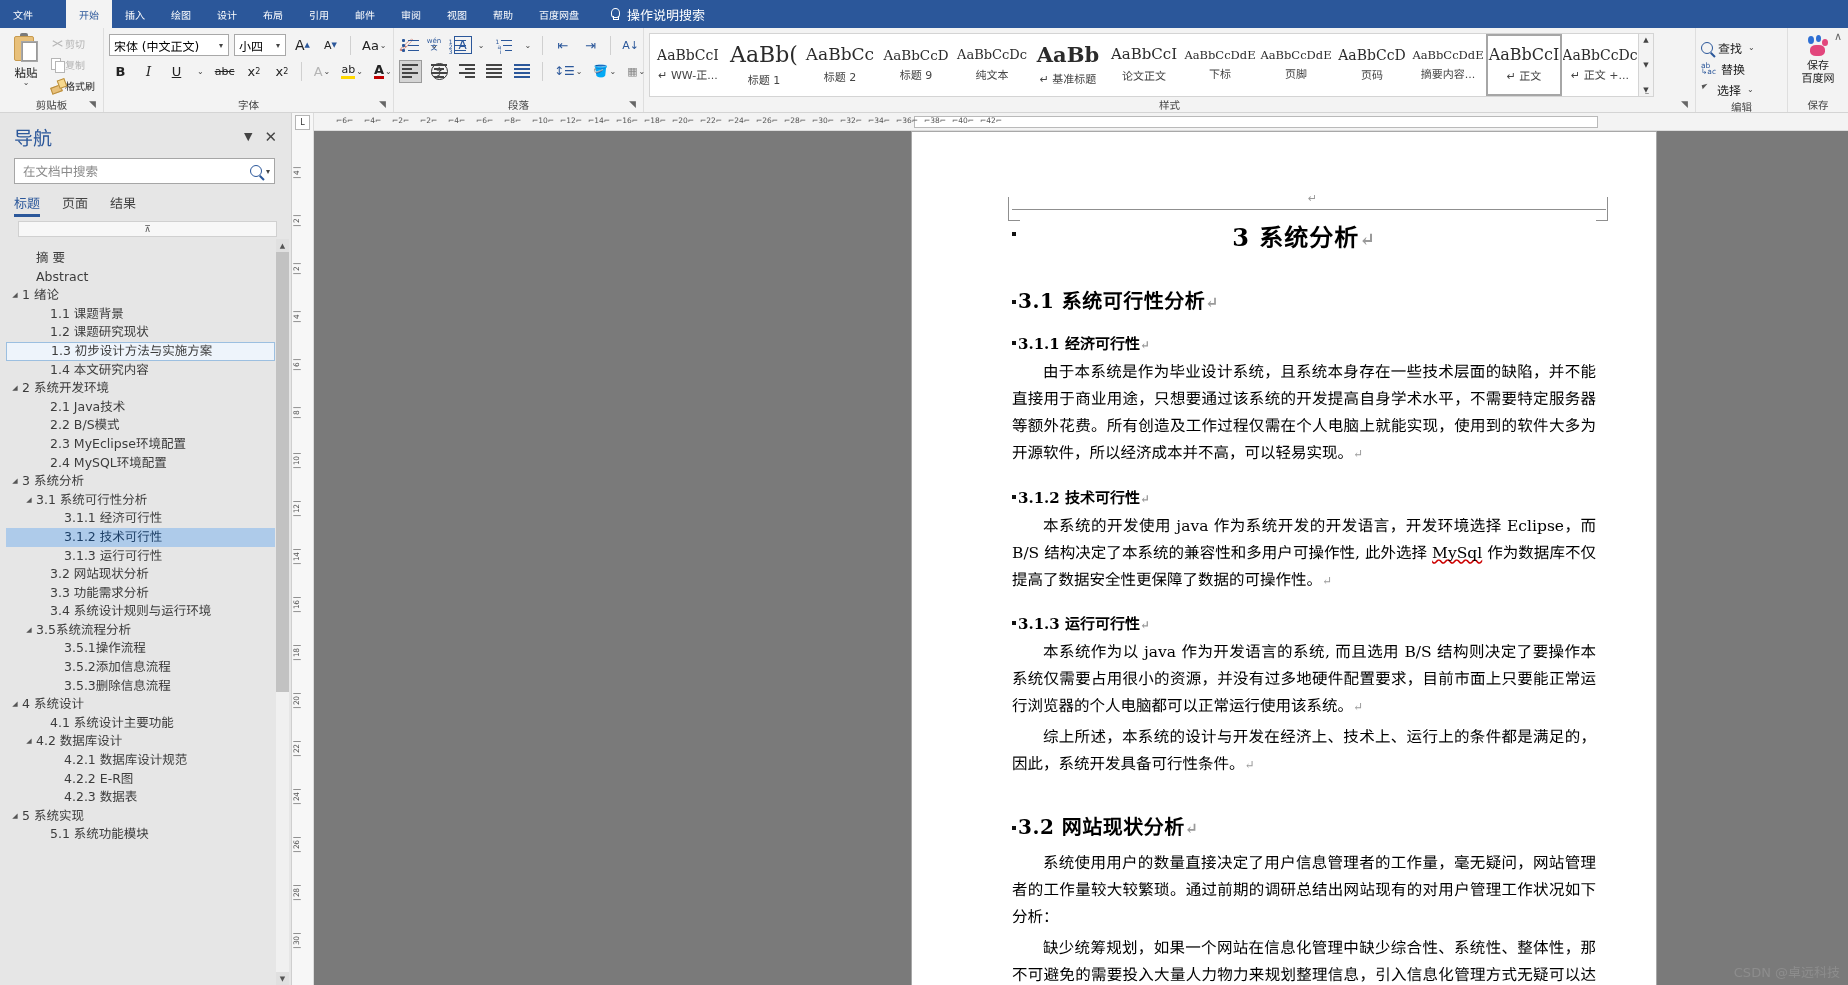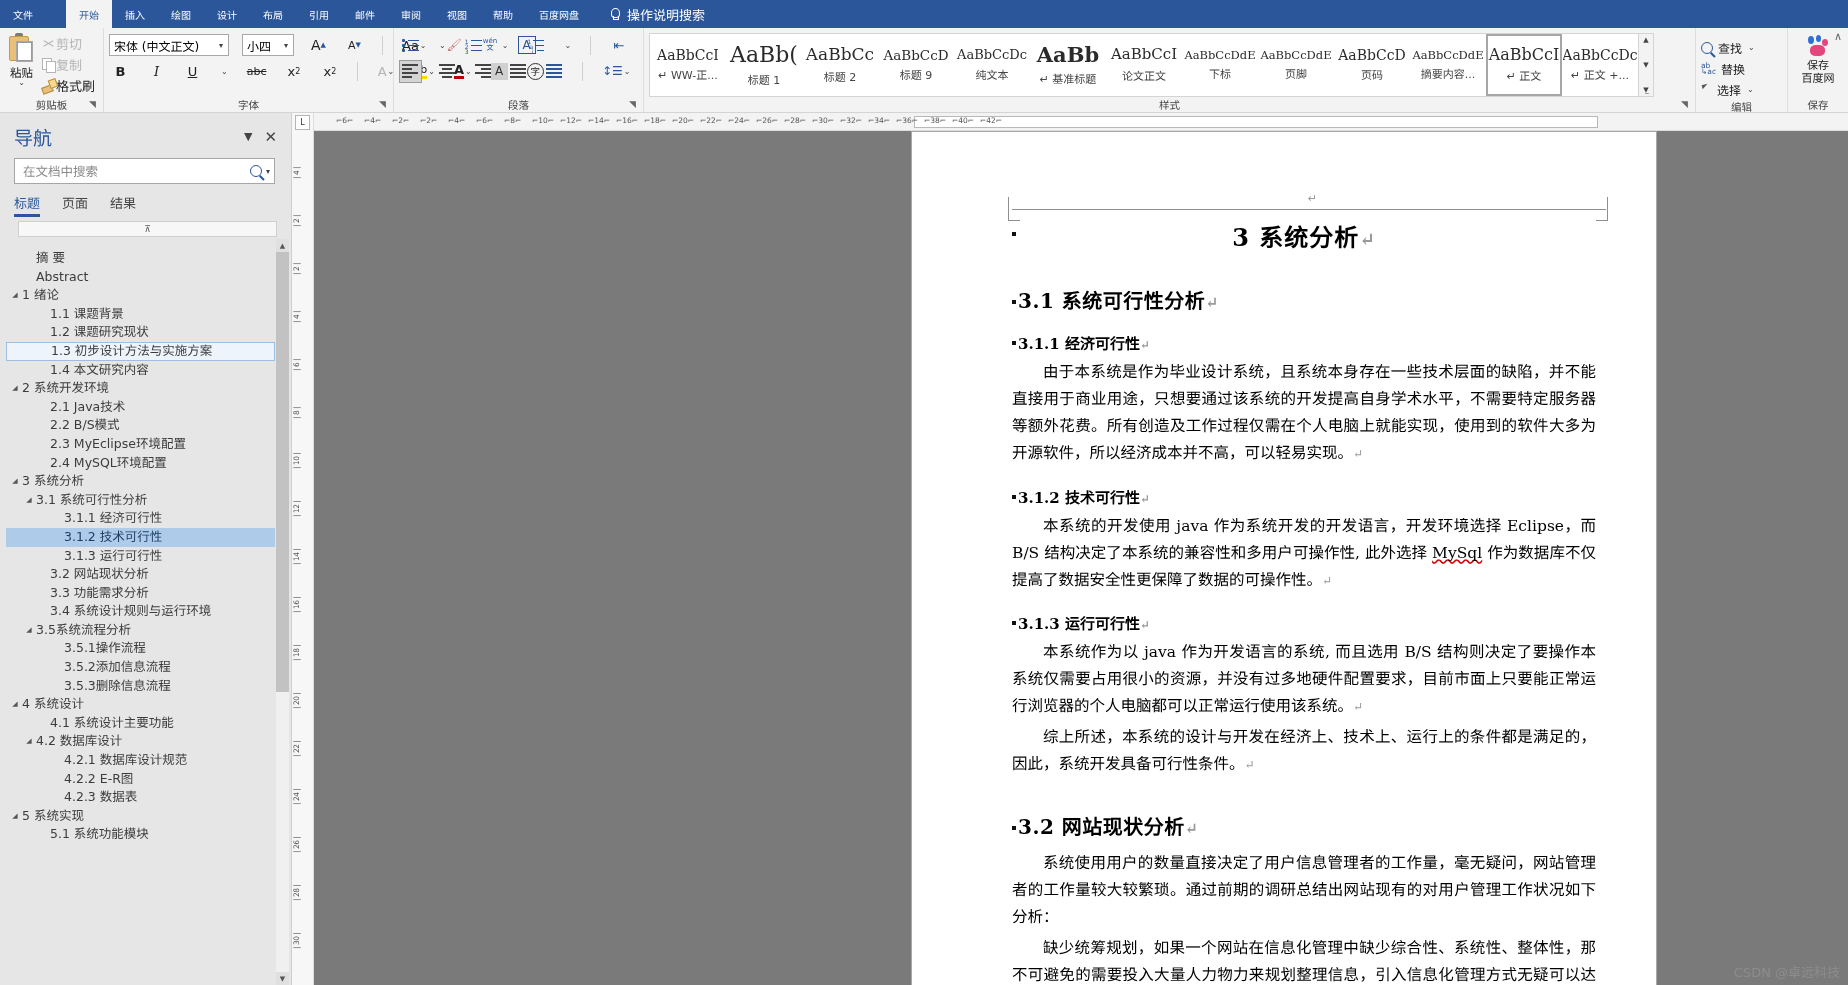--- a/index.html
+++ b/index.html
@@ -101,21 +101,21 @@
   .clipboard-ico .page {
     position: absolute; left: 9px; top: 9px;
     width: 15px; height: 19px; background: #fff;
     border: 1px solid #9a9a9a;
   }
   .paste-btn .lbl { font-size: 11.5px; color: #222; margin-top: 1px; }
   .paste-btn .caret { font-size: 8px; color: #444; line-height: 6px; }
   .clip-right { display: flex; flex-direction: column; justify-content: center; gap: 2px; padding-top:3px; }
   .smallcmd {
     display: flex; align-items: center; 
-    font-size: 13px; color: #b5b5b5; height: 19px;
+    font-size: 10px; color: #b5b5b5; height: 19px;
     padding: 0 3px; white-space: nowrap; cursor: default;
   }
   .smallcmd.enabled { color: #222; }
   .ico16 { width: 15px; height: 15px; position: relative; flex: 0 0 15px; }
 
   
   .ico-scissors::before, .ico-scissors::after {
     content:""; position:absolute; width: 11px; height: 1.4px;
     background: #b5b5b5; left: 2px; top: 7px;
   }
@@ -135,21 +135,21 @@
     content:""; position:absolute; left:1px; top:8px; width:9px;height:5px;
     background:#e8c07a; transform: rotate(-20deg); border:1px solid #b88c3c;
   }
   .ico-brush::after {
     content:""; position:absolute; left:8px; top:1px; width:6px;height:7px;
     background:#f7d98f; border:1px solid #b88c3c; transform: rotate(-20deg);
   }
 
   
   .font-group { width: 290px; }
-  .font-row { display: flex; align-items: center; gap: 13px; height: 26px; padding-top:2px;}
+  .font-row { display: flex; align-items: center; gap: 5px; height: 26px; padding-top:2px;}
   .combo {
     display: flex; align-items: center;
     border: 1px solid #a8a8a8; background: #fff;
     height: 22px; font-size: 12px; color: #000;
     padding: 0 2px 0 4px;
   }
   .combo .cv { flex:1; white-space: nowrap; overflow: hidden; }
   .combo .ca { font-size: 8px; color: #444; padding: 0 3px; }
   .fontname { width: 120px; }
   .fontsize { width: 52px; }

